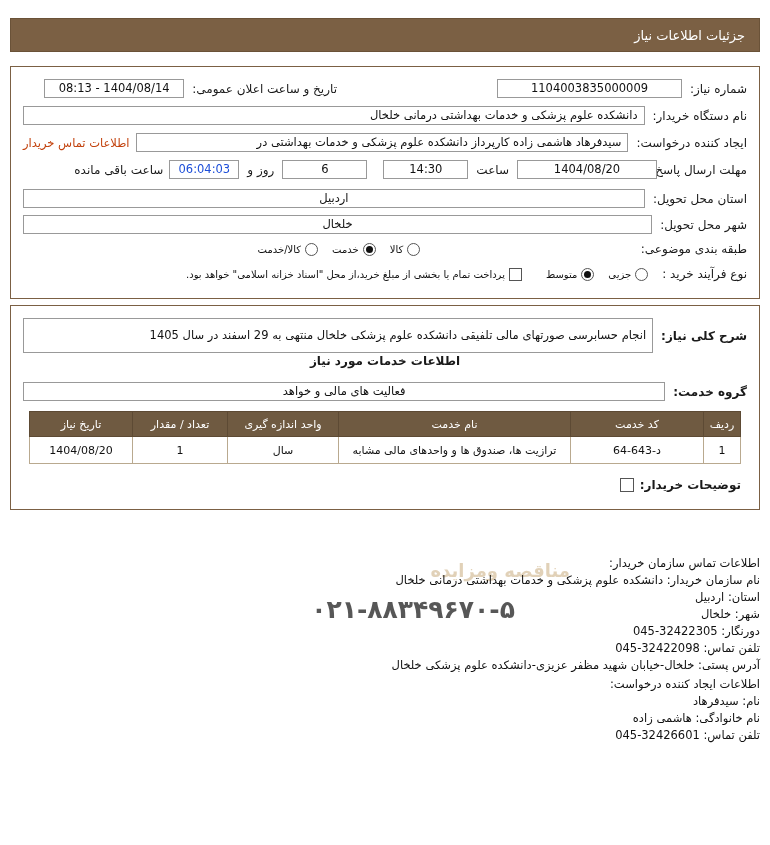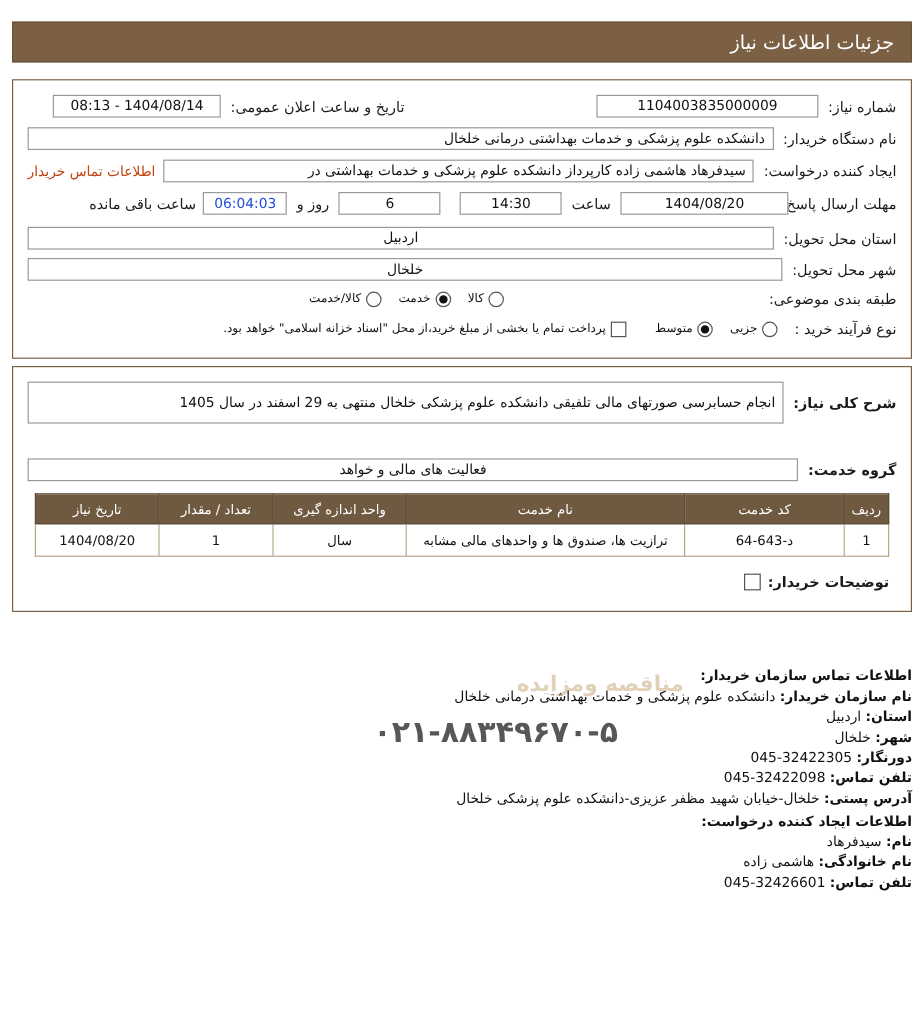--- a/index.html
+++ b/index.html
@@ -13,21 +13,21 @@
 
   
   .header{
     position:absolute;top:18px;right:10px;left:10px;height:34px;
     background:#7b6044;
     border:1px solid #6a5238;
     display:flex;align-items:center;justify-content:flex-start;
     padding:0 14px;
     box-sizing:border-box;
   }
-  .header .title{color:#ffffff;font-size:16px;}
+  .header .title{color:#ffffff;font-size:13px;}
 
   
   .panel{
     position:absolute;right:10px;left:10px;
     border:1px solid #7b6044;
     background:#fff;
     box-sizing:border-box;
   }
   #panel-top{top:66px;height:233px;}
   #panel-mid{top:305px;height:205px;}
@@ -81,21 +81,21 @@
   table.svc td{
     border:1px solid #b9a98f;height:24px;text-align:center;background:#fff;font-size:11px;
   }
 
   
   .contact{
     position:absolute;top:555px;right:10px;left:10px;
     font-size:11.5px;line-height:17px;color:#111;
     text-align:right;
   }
-  .contact .k{font-weight:bold;}
+  .contact .k{font-weight:normal;}
 
   
   .wm{
     position:absolute;pointer-events:none;user-select:none;
     color:#c9bca6;opacity:.55;font-weight:bold;
   }
   #wm1{top:432px;right:170px;font-size:30px;letter-spacing:2px;color:#bdb09a;opacity:.65;}
   #wm2{top:300px;right:265px;font-size:40px;color:#cbbfa9;opacity:.5;}
   #wm3{top:485px;right:120px;font-size:20px;color:#c7b9a2;opacity:.6;}
   #wm4{top:560px;right:200px;font-size:18px;color:#c9ad7f;opacity:.55;}
@@ -192,20 +192,23 @@
     </div>
   </div>
 
   <div class="panel" id="panel-mid">
 
     <div class="row" style="position:absolute;top:12px;right:12px;left:12px;">
       <span class="lbl bold">شرح کلی نیاز:</span>
       <div class="field rightal" style="flex:1;margin-right:8px;height:35px;">انجام حسابرسی صورتهای مالی تلفیقی دانشکده علوم پزشکی خلخال منتهی به 29 اسفند در سال 1405</div>
     </div>
 
+    <div style="position:absolute;top:48px;right:0;left:0;text-align:center;">
+      <span class="lbl bold">اطلاعات خدمات مورد نیاز</span>
+    </div>
 
     <div class="row" style="position:absolute;top:76px;right:12px;left:12px;">
       <span class="lbl bold">گروه خدمت:</span>
       <div class="field center" style="flex:1;margin-right:8px;">فعالیت  های مالی و خواهد</div>
     </div>
 
     <div style="position:absolute;top:105px;right:18px;left:18px;">
       <table class="svc">
         <thead>
           <tr>

